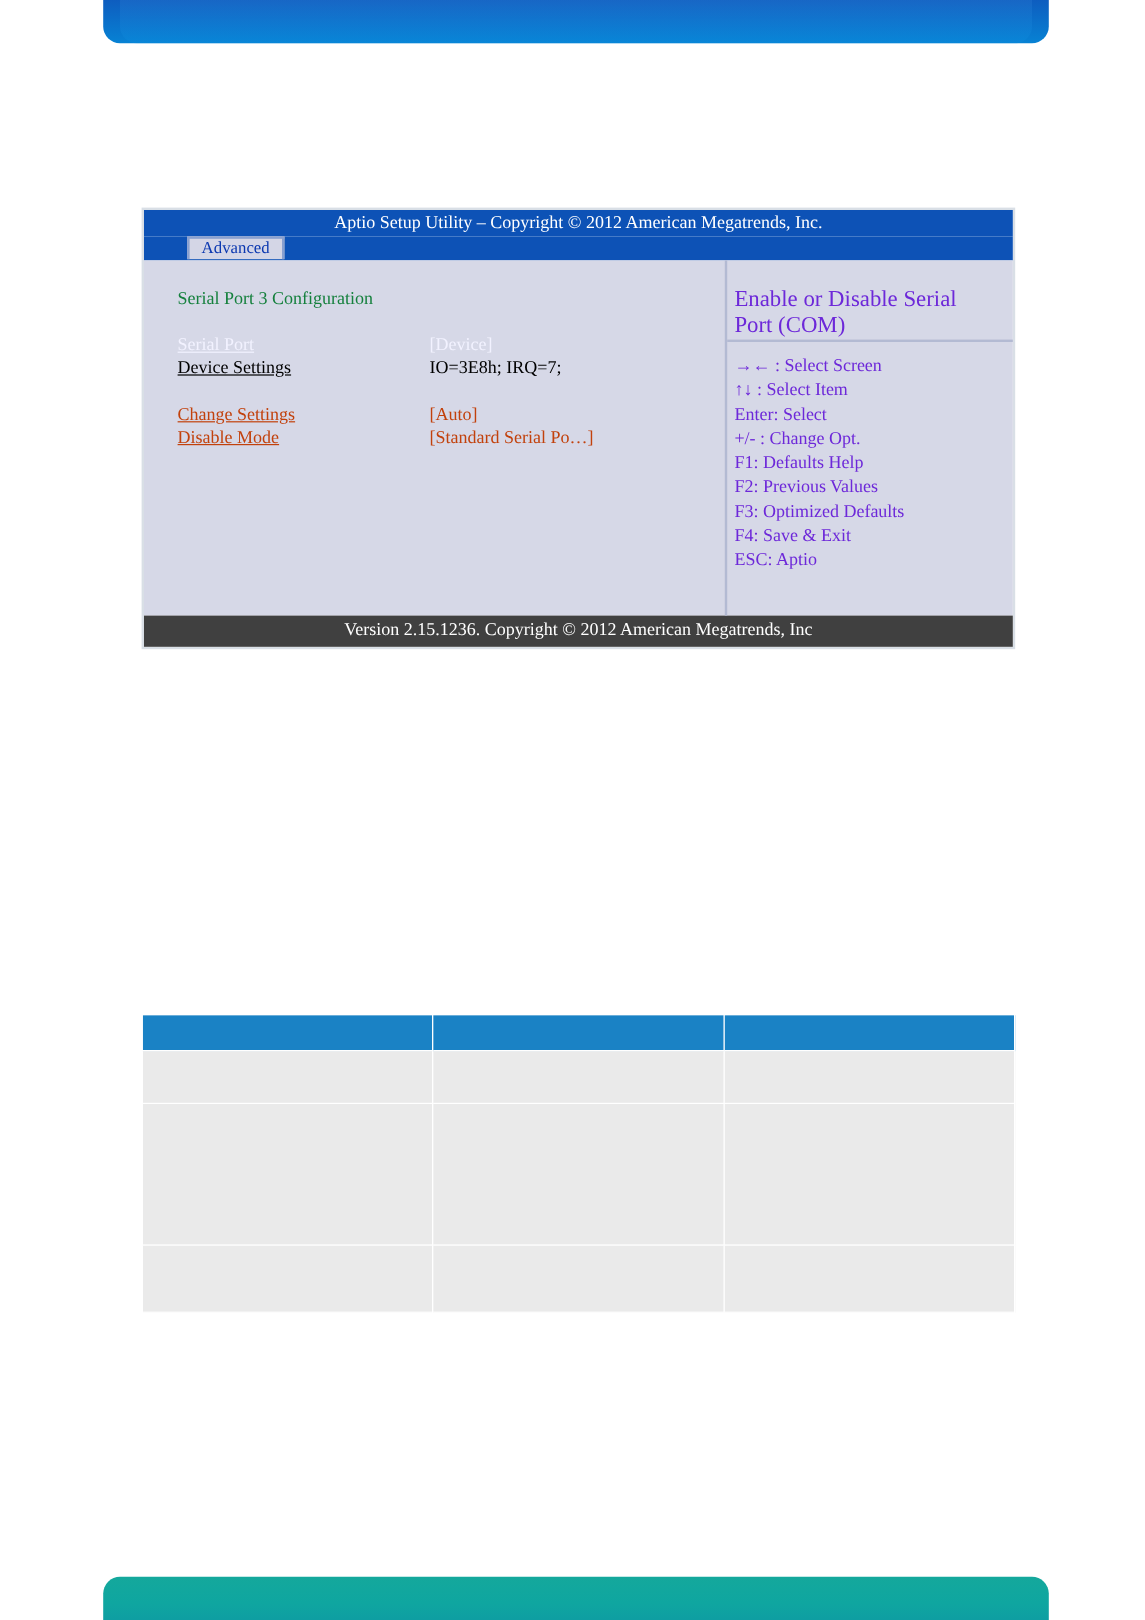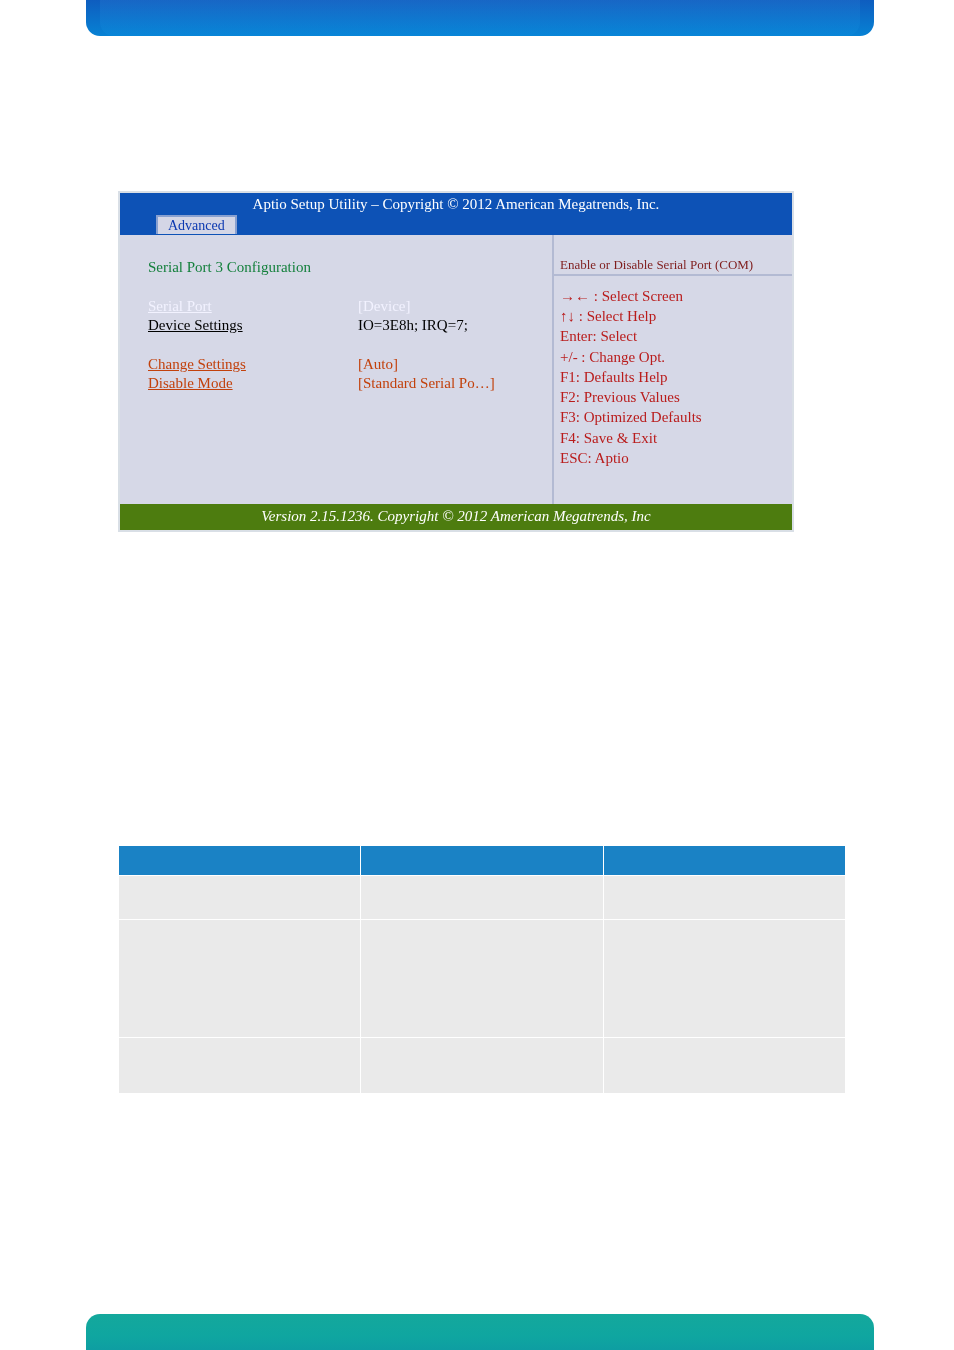--- a/index.html
+++ b/index.html
@@ -29,22 +29,22 @@
     width:calc(100% - 28px); height:100%;
     background: linear-gradient(to bottom, #2e7dd4, #0b8fe0);
     border-radius: 0 0 14px 14px;
     opacity:.3;
   }
 
   
   .bios {
     position: absolute;
     left: 118px;
-    top: 191px;
-    width: 676px;
+    top: 173px;
+    width: 728px;
     border: 2px solid #d9dfe6;
   }
   .bios-title {
     background: linear-gradient(#0d52b6, #0d52b6);
     color: #ffffff;
     text-align: center;
     padding: 3px 0 2px;
     font-size: 15px;
   }
   .bios-tabrow {
@@ -92,40 +92,39 @@
   .white-active { color: #f2f2ff; }
   .black-txt { color:#000; }
   .bios-right {
     width: 240px;
     border-left: 2px solid #b3bad3;
     padding: 0;
     display:flex;
     flex-direction:column;
   }
   .bios-help {
-    color: #7f1d1d;
+    color: #6d28d9;
     padding: 22px 12px 0 6px;
-    font-size: 13px;
+    font-size: 19px;
     flex:1;
   }
   .bios-keys {
     border-top: 2px solid #b3bad3;
-    color: #b91c1c;
+    color: #6d28d9;
     padding: 10px 6px 36px;
     font-size: 15px;
     line-height: 1.35;
   }
   .bios-keys .k { white-space: nowrap; }
   .bios-footer {
-    background: #4d7c0f;
+    background: #404040;
     color: #fff;
     text-align: center;
     padding: 4px 0 5px;
     font-size: 15px;
-    font-style: italic;
   }
 
   
   .info-table {
     position: absolute;
     left: 118px;
     top: 845px;
     width: 728px;
     border-collapse: collapse;
     font-size: 14px;
@@ -193,21 +192,21 @@
       <div class="row">
         <div class="label blue-active">Disable Mode</div>
         <div class="value blue-active">[Standard Serial Po…]</div>
       </div>
     </div>
 
     <div class="bios-right">
       <div class="bios-help">Enable or Disable Serial Port (COM)</div>
       <div class="bios-keys">
         <div class="k">→← : Select Screen</div>
-        <div class="k">↑↓ : Select Help</div>
+        <div class="k">↑↓ : Select Item</div>
         <div class="k">Enter: Select</div>
         <div class="k">+/- : Change Opt.</div>
         <div class="k">F1: Defaults Help</div>
         <div class="k">F2: Previous Values</div>
         <div class="k">F3: Optimized Defaults</div>
         <div class="k">F4: Save &amp; Exit</div>
         <div class="k">ESC: Aptio</div>
       </div>
     </div>
   </div>

